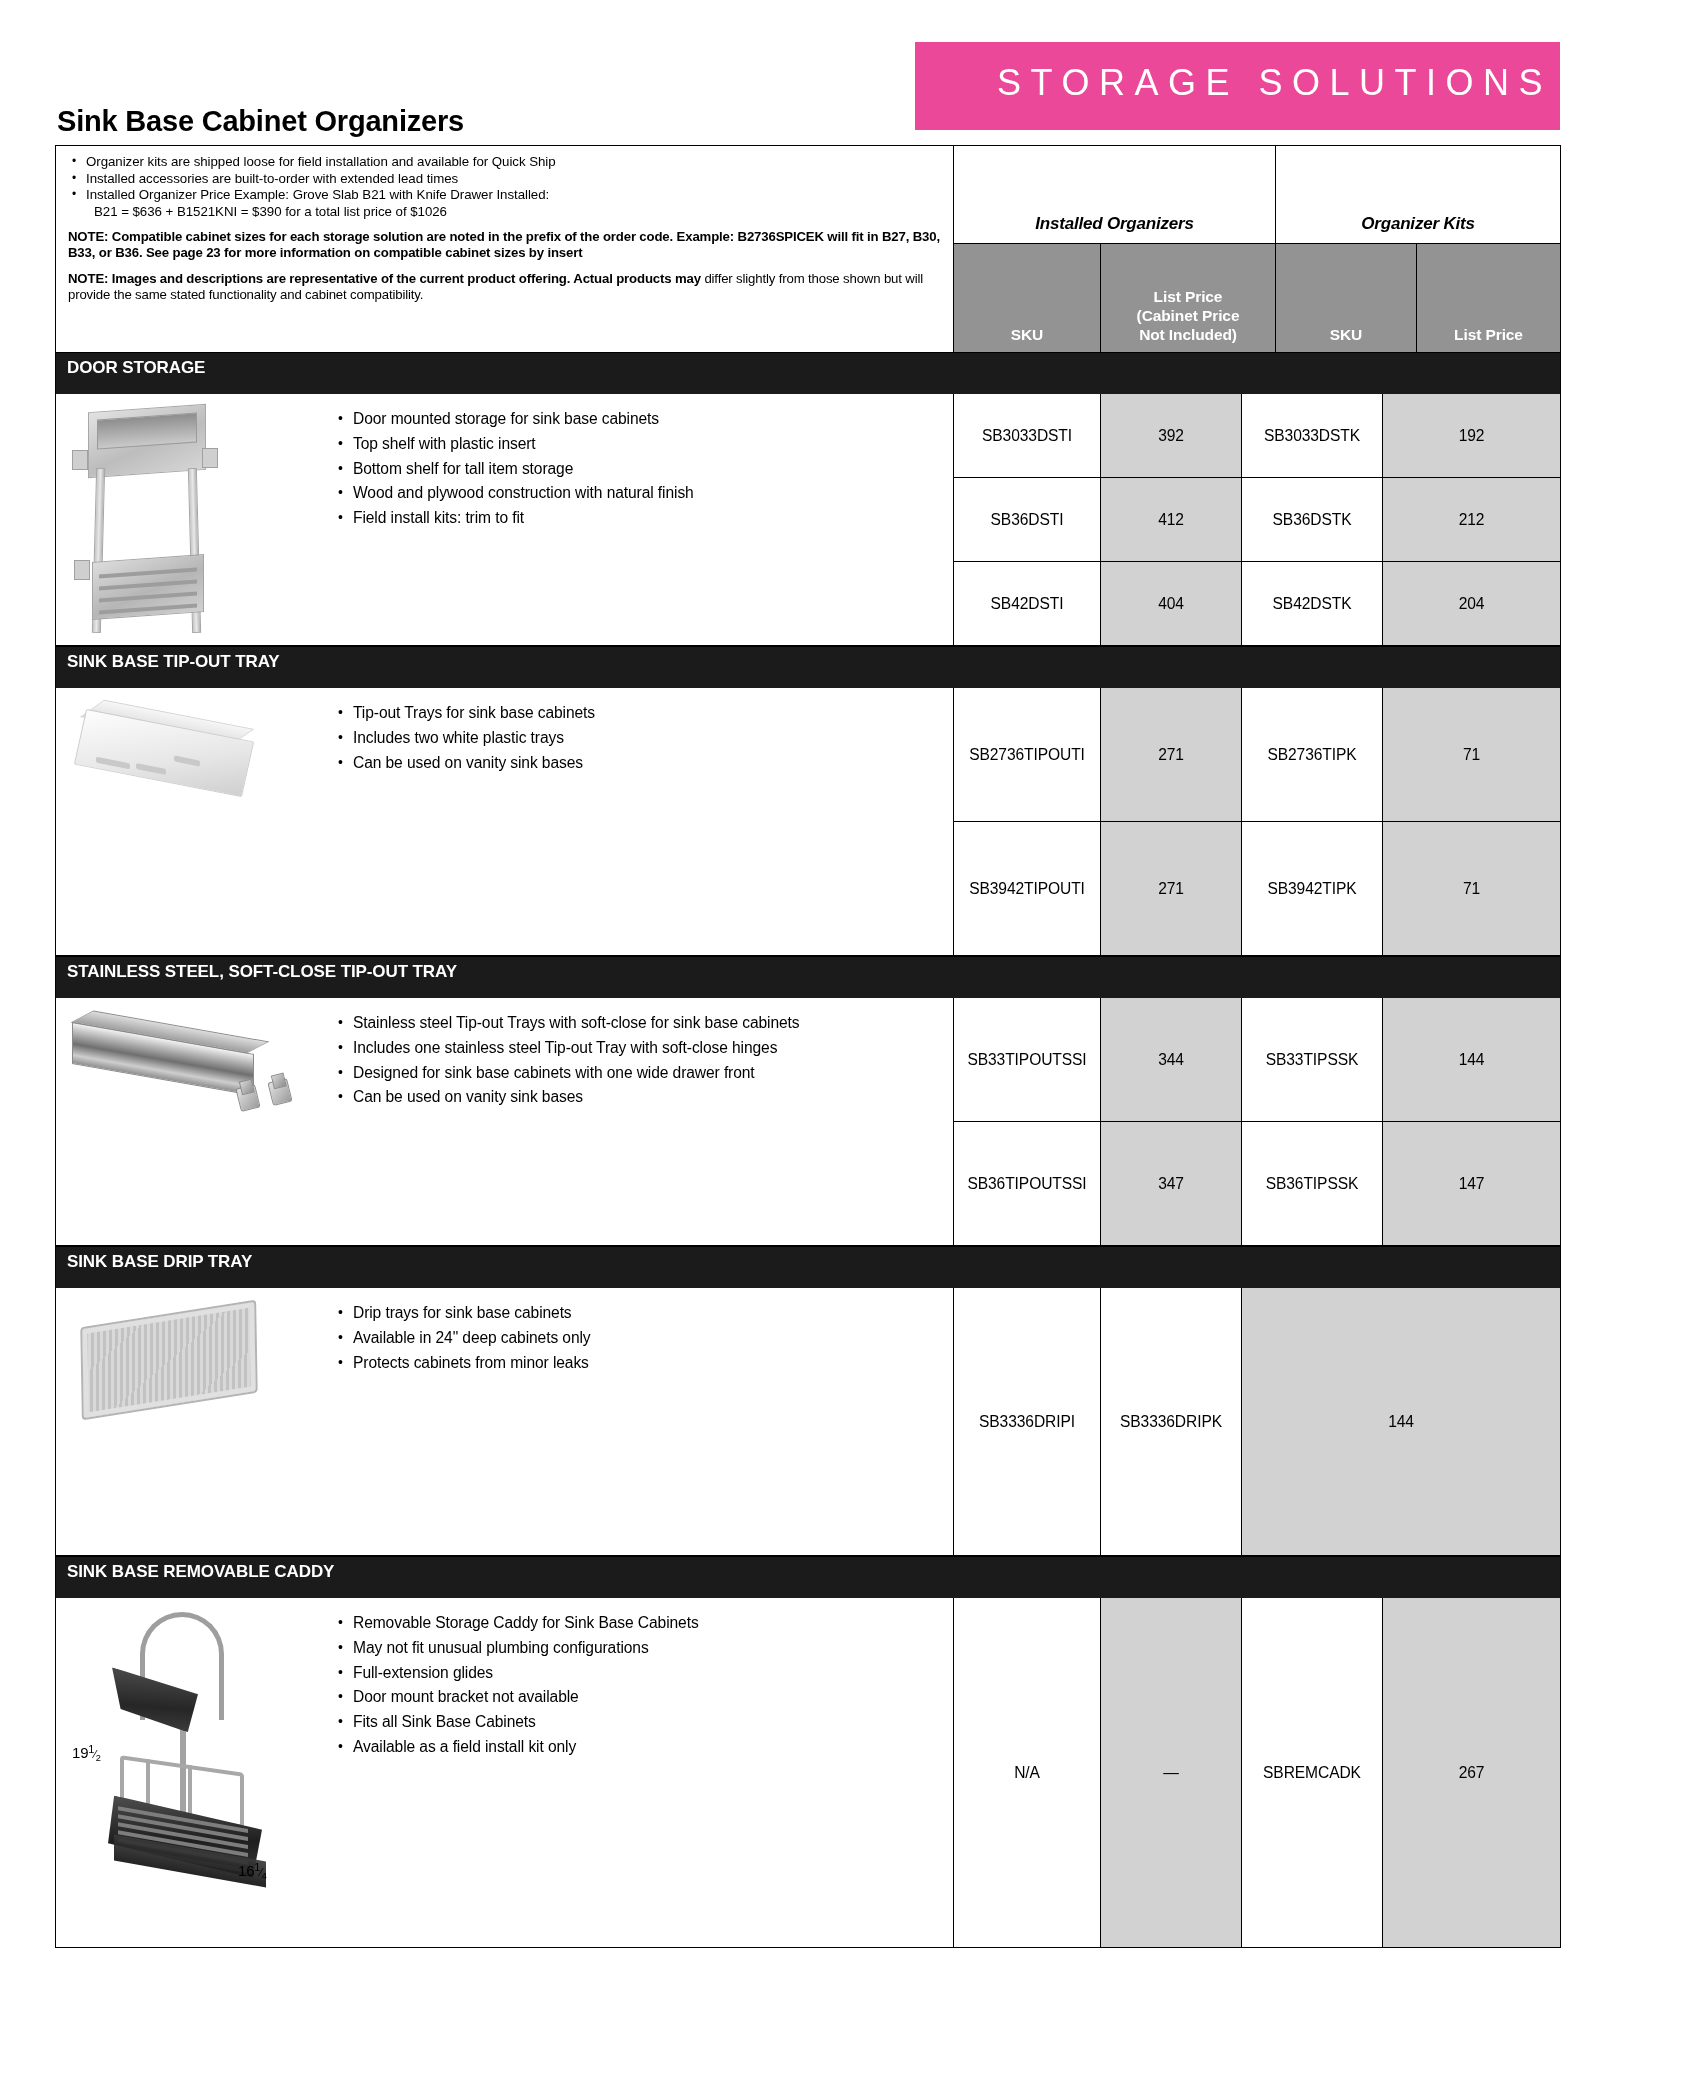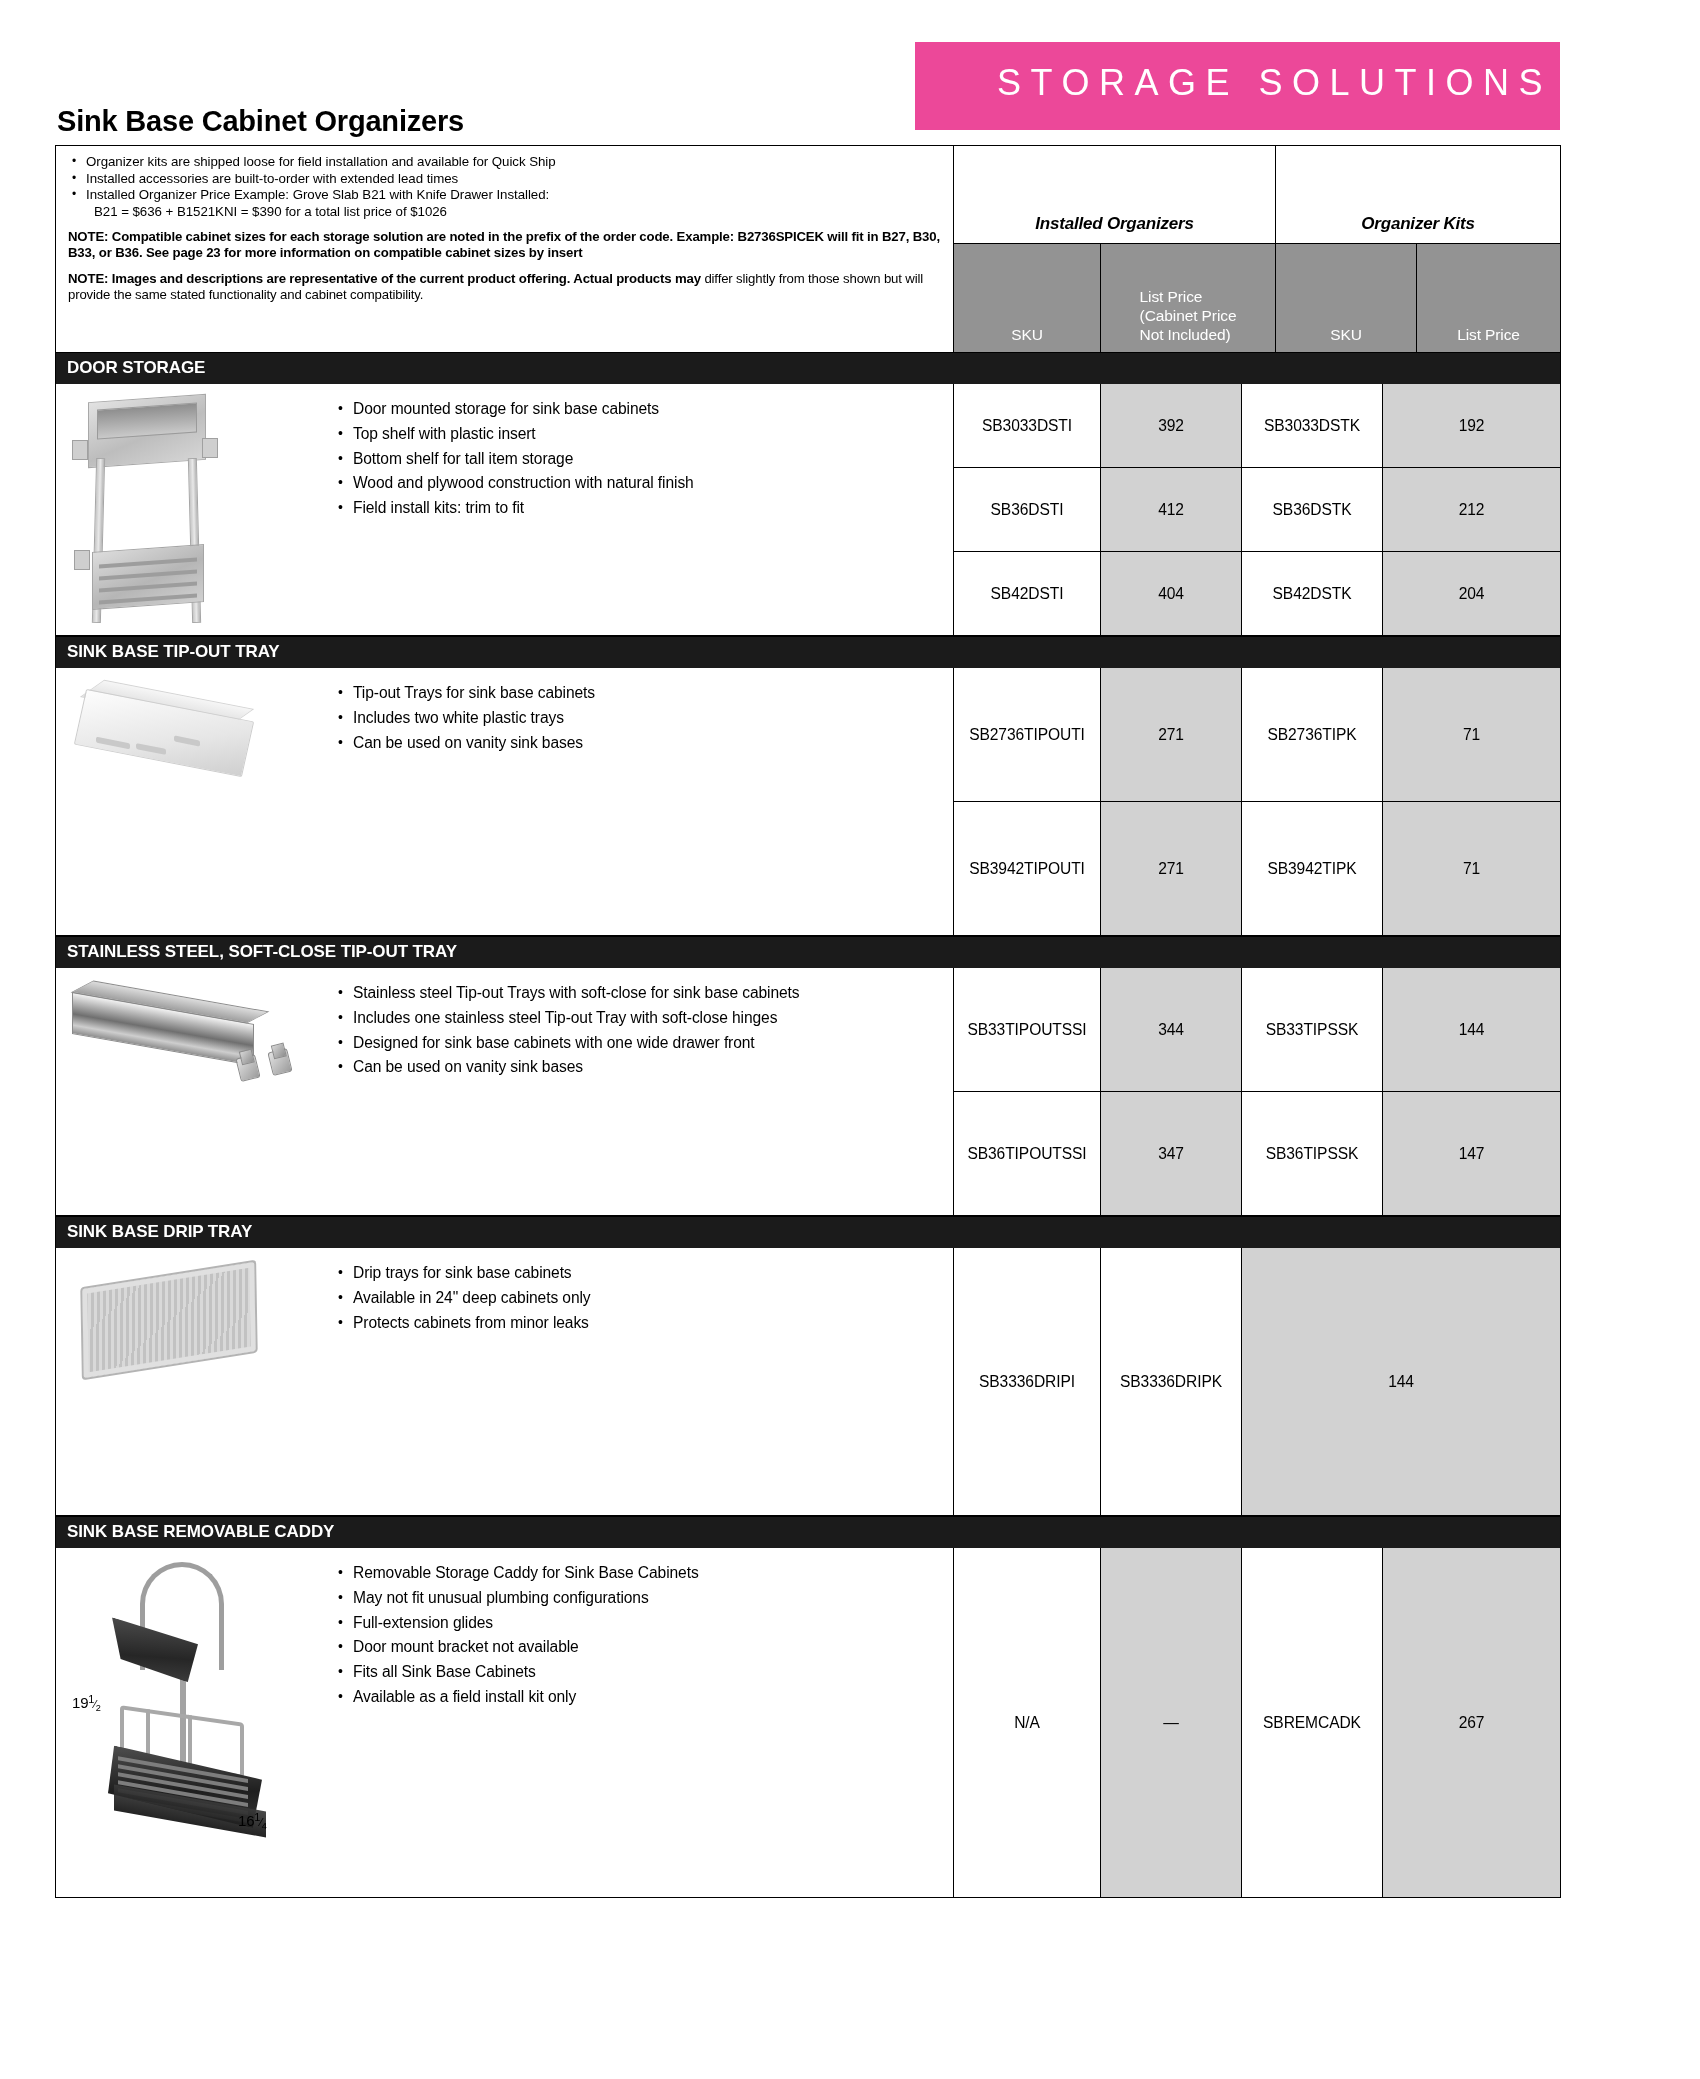--- a/index.html
+++ b/index.html
@@ -91,39 +91,40 @@
     font-style: italic;
   }
   .grp.installed { width: 322px; border-right: 1.6px solid #000; }
   .grp.kits { flex: 1; }
 
   .sub-row { display: flex; height: 108px; }
   .sub {
     background: #939393;
     color: #fff;
     display: flex; align-items: flex-end; justify-content: center;
+    text-align: center;
     padding-bottom: 8px;
     font-size: 15.5px;
-    font-weight: normal;
+    font-weight: bold;
     line-height: 19px;
     letter-spacing: -0.1px;
   }
   .sub.c-sku-i   { width: 147px; border-right: 1.2px solid #000; }
   .sub.c-price-i { width: 175px; border-right: 1.6px solid #000; }
   .sub.c-sku-k   { width: 141px; border-right: 1.2px solid #000; }
   .sub.c-price-k { flex: 1; }
 
   
   .sec-bar {
     background: #1b1b1b;
     color: #fff;
     font-size: 17px;
     font-weight: bold;
     letter-spacing: -0.1px;
-    padding: 5px 0 6px 11px;
+    padding: 5px 0 16px 11px;
     border-top: 1.6px solid #000;
   }
 
   
   .sec-body { display: flex; align-items: stretch; }
   .sec-left {
     width: 898px;
     border-right: 1.6px solid #000;
     border-bottom: 1.6px solid #000;
     display: flex;

